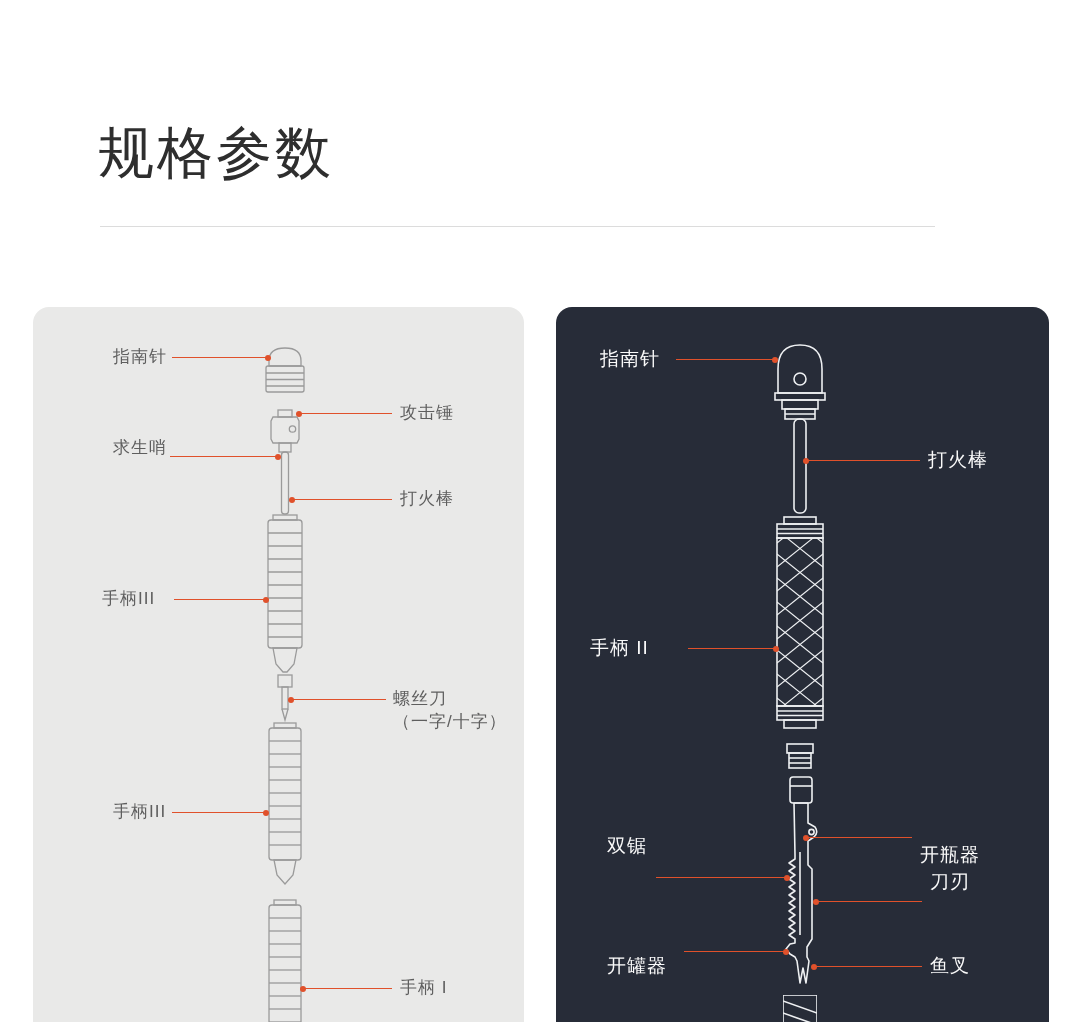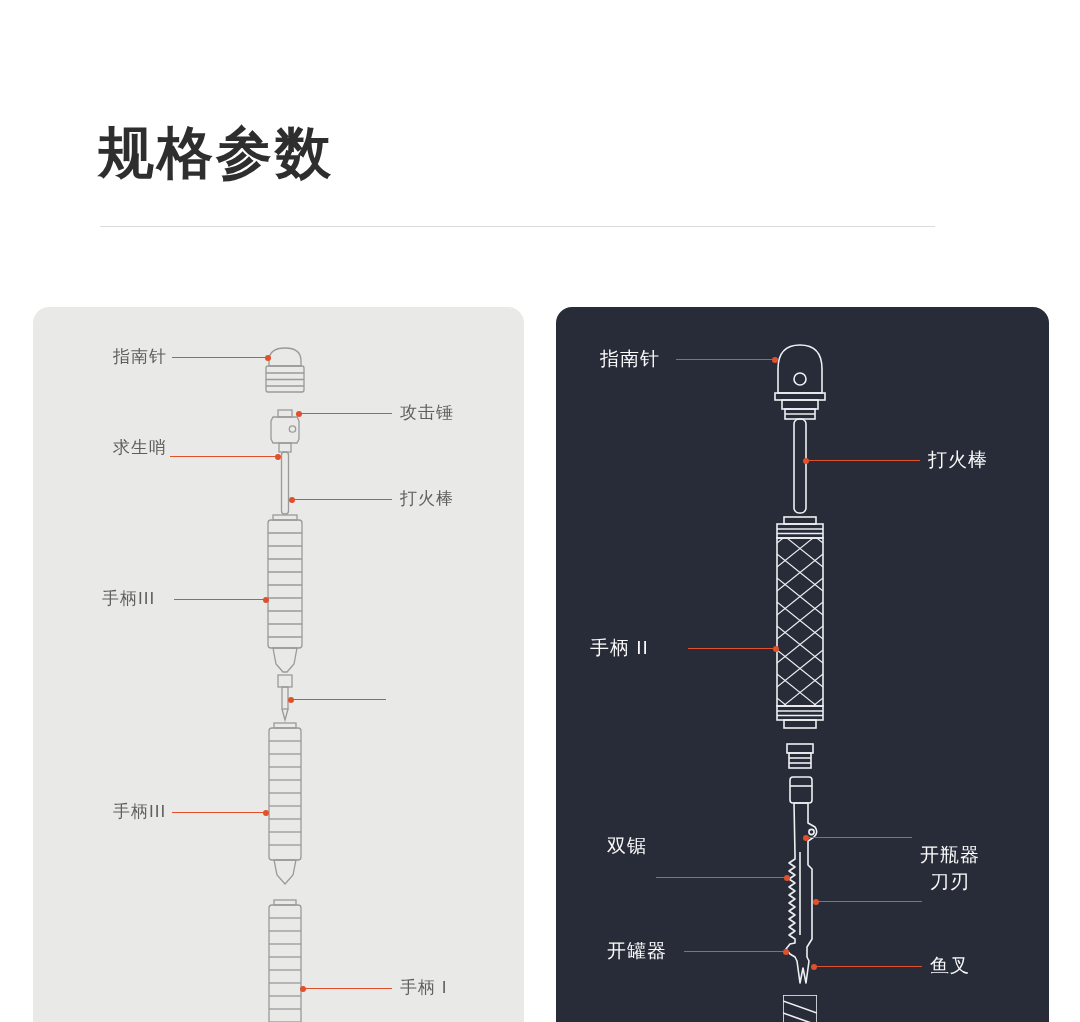--- a/index.html
+++ b/index.html
@@ -1,19 +1,19 @@
 <!DOCTYPE html>
 <html><head>
 <meta charset="utf-8">
 <style>
   *{margin:0;padding:0;box-sizing:border-box}
   html,body{width:1080px;height:1022px;background:#ffffff;overflow:hidden;
     font-family:"Liberation Sans","DejaVu Sans",sans-serif}
   .page{position:relative;width:1080px;height:1022px;background:#fff}
-  .title{position:absolute;left:98px;top:116px;font-size:56px;font-weight:700;
+  .title{position:absolute;left:98px;top:116px;font-size:56px;font-weight:400;
     color:#2e2e2e;letter-spacing:3px}
   .divider{position:absolute;left:100px;top:226px;width:835px;height:1px;background:#dcdcdc}
   .panel{position:absolute;top:307px;height:740px;border-radius:16px;overflow:hidden}
   .panel--light{left:33px;width:491px;background:#e9e9e8}
   .panel--dark{left:556px;width:493px;background:#272c38}
   .diagram{position:absolute;left:0;top:0;display:block}
   .lbl{position:absolute;white-space:nowrap;font-size:17px;line-height:1.35;
     color:#5e5e5e;letter-spacing:1px}
   .panel--dark .lbl{font-size:19px;color:#fafafa;letter-spacing:1px}
   .leader{position:absolute;height:1px;background:#e0512b}
@@ -111,20 +111,24 @@
     <span class="lbl" style="left:367px;top:181px">打火棒</span>
     <div class="leader" style="left:259px;top:192px;width:100px">
         <i class="end-left"></i>
       </div>
 
     <span class="lbl" style="left:69px;top:281px">手柄III</span>
     <div class="leader" style="left:141px;top:292px;width:92px">
         <i class="end-right"></i>
       </div>
 
+    <div class="lbl" style="left:360px;top:381px">
+      <span>螺丝刀</span><br>
+      <span>（一字/十字）</span>
+    </div>
     <div class="leader" style="left:258px;top:392px;width:95px">
         <i class="end-left"></i>
       </div>
 
     <span class="lbl" style="left:80px;top:494px">手柄III</span>
     <div class="leader" style="left:139px;top:505px;width:94px">
         <i class="end-right"></i>
       </div>
 
     <span class="lbl" style="left:367px;top:670px">手柄 I</span>
@@ -236,21 +240,21 @@
     <span class="lbl" style="left:51px;top:526px">双锯</span>
     <div class="leader" style="left:100px;top:570px;width:131px">
         <i class="end-right"></i>
       </div>
 
     <span class="lbl" style="left:374px;top:562px">刀刃</span>
     <div class="leader" style="left:260px;top:594px;width:106px">
         <i class="end-left"></i>
       </div>
 
-    <span class="lbl" style="left:51px;top:631px">开罐器</span>
+    <span class="lbl" style="left:51px;top:646px">开罐器</span>
     <div class="leader" style="left:128px;top:644px;width:102px">
         <i class="end-right"></i>
       </div>
 
     <span class="lbl" style="left:374px;top:646px">鱼叉</span>
     <div class="leader" style="left:258px;top:659px;width:108px">
         <i class="end-left"></i>
       </div>
   </section>
 

